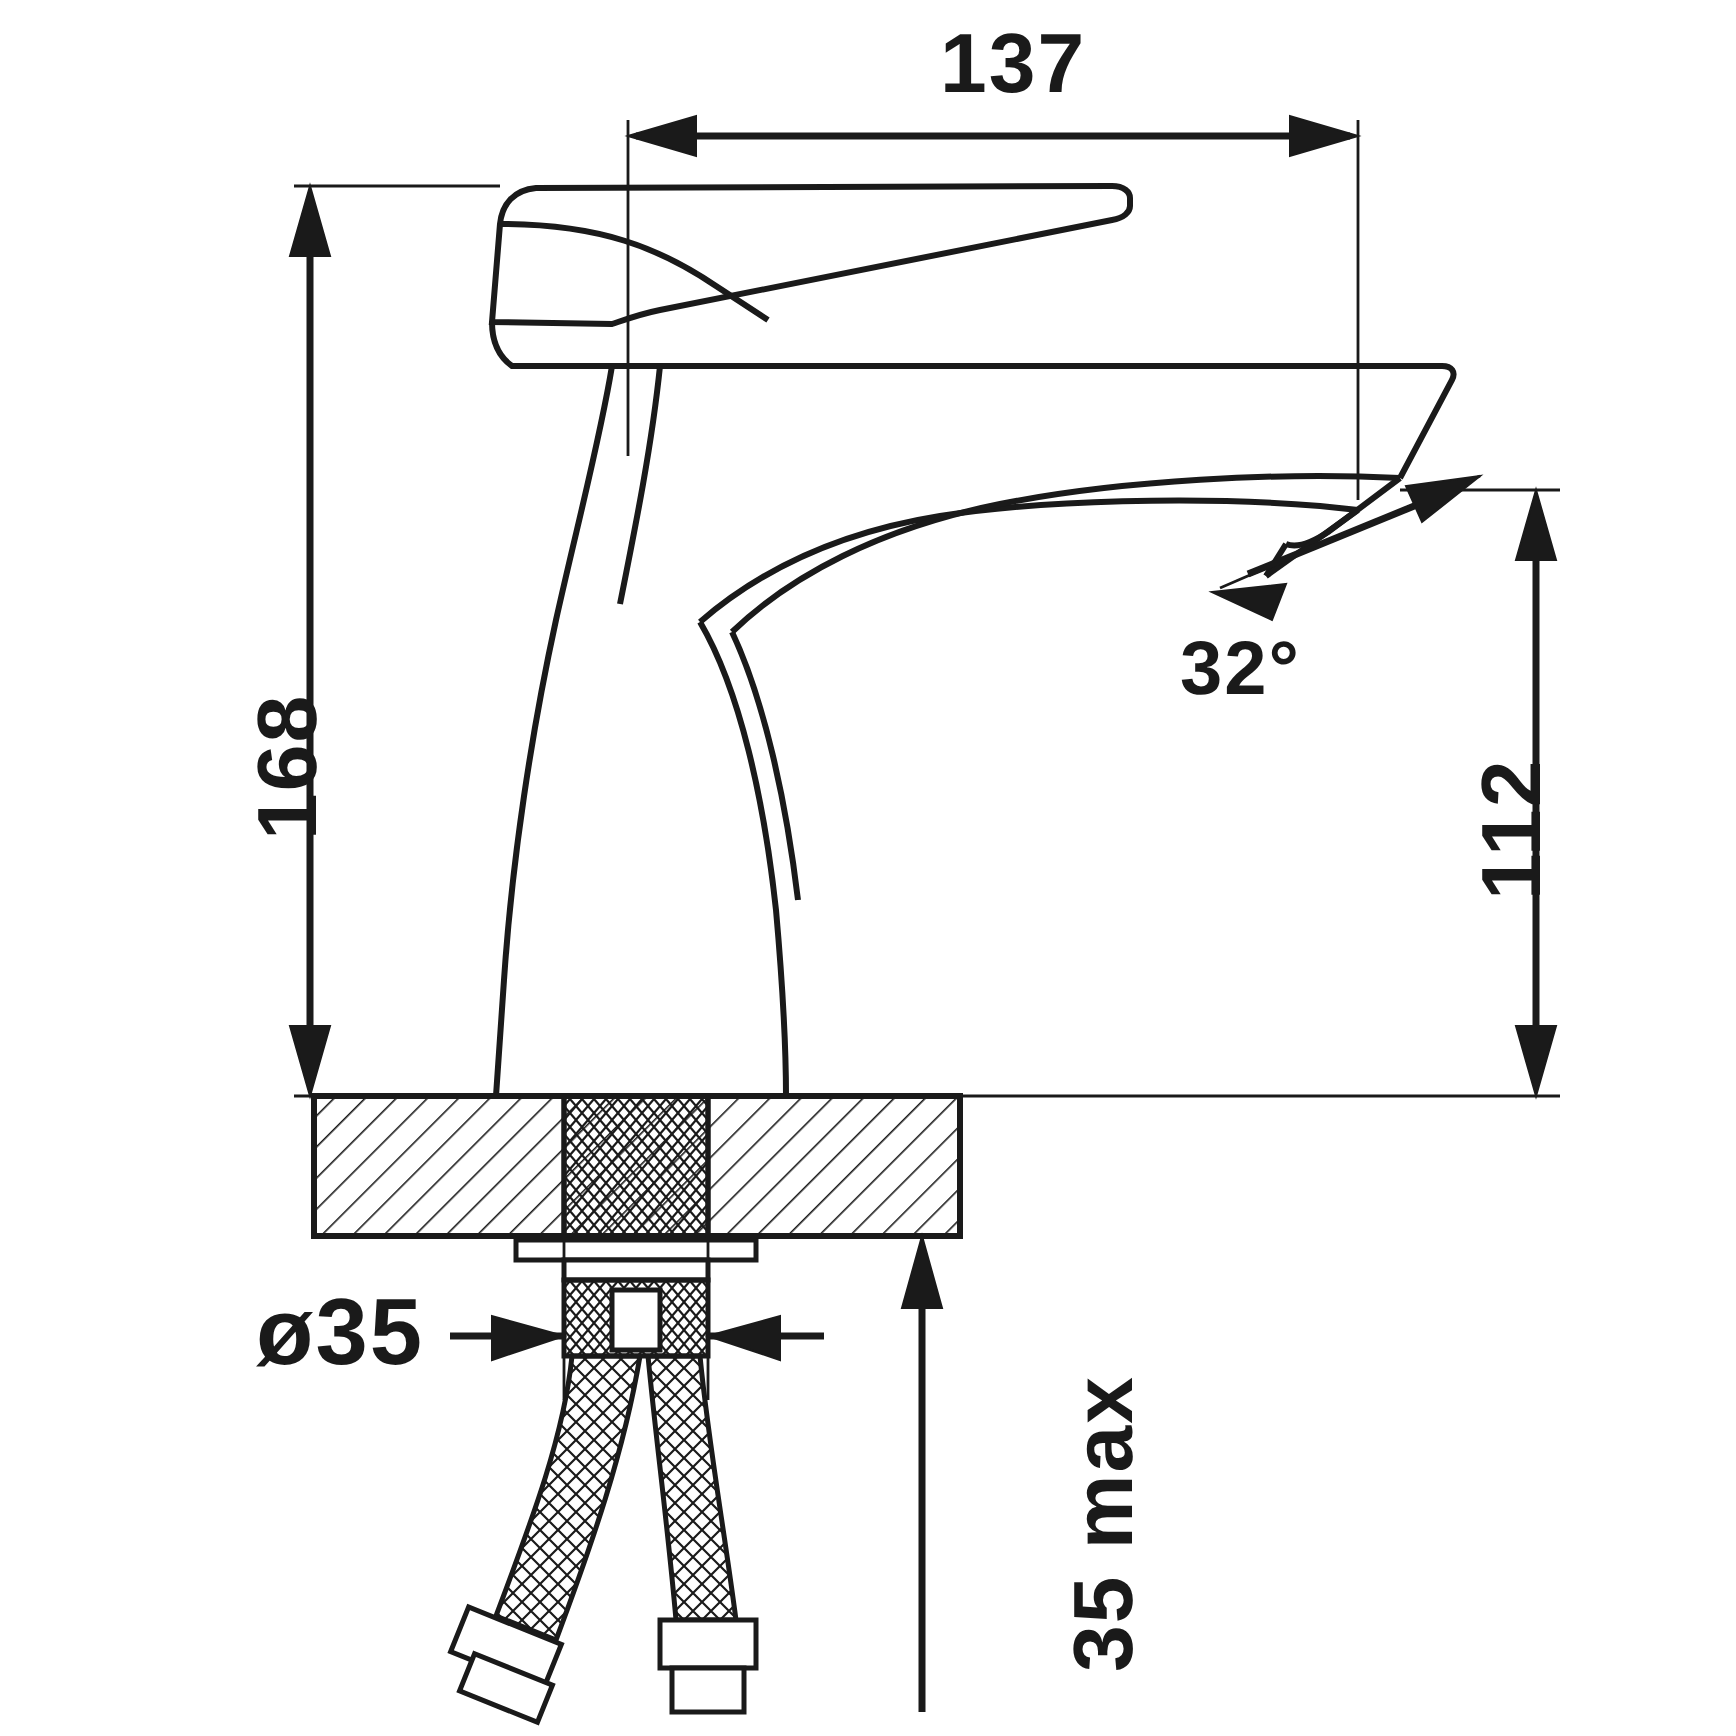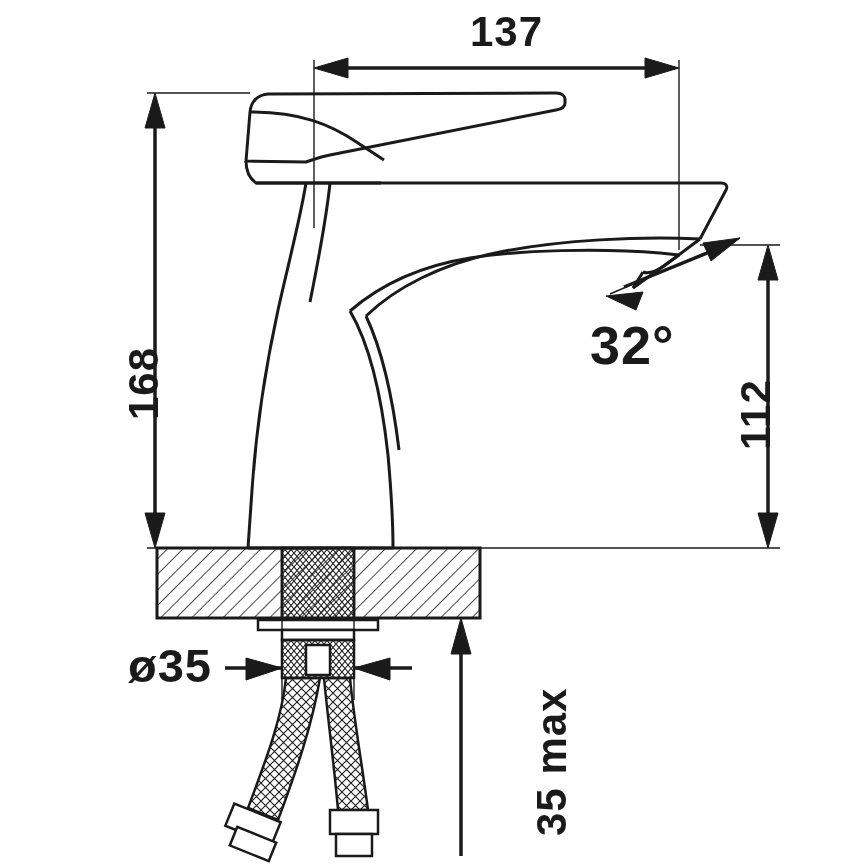--- a/index.html
+++ b/index.html
@@ -165,19 +165,19 @@
 
     </g>
   </svg>
 
   <div class="dim-label" style="left:470px; top:8px; font-size:42px;">137</div>
 
   <div class="dim-label rot90" style="left:120px; top:420px; font-size:42px;">168</div>
 
   <div class="dim-label rot90" style="left:732px; top:450px; font-size:42px;">112</div>
 
-  <div class="dim-label" style="left:590px; top:314px; font-size:54px;">32°</div>
+  <div class="dim-label" style="left:590px; top:314px; font-size:38px;">32°</div>
 
   <div class="dim-label" style="left:128px; top:638px; font-size:47px;">ø35</div>
 
   <div class="dim-label rot90" style="left:528px; top:836px; font-size:42px;">35 max</div>
 
 </div>
 
 </body></html>

